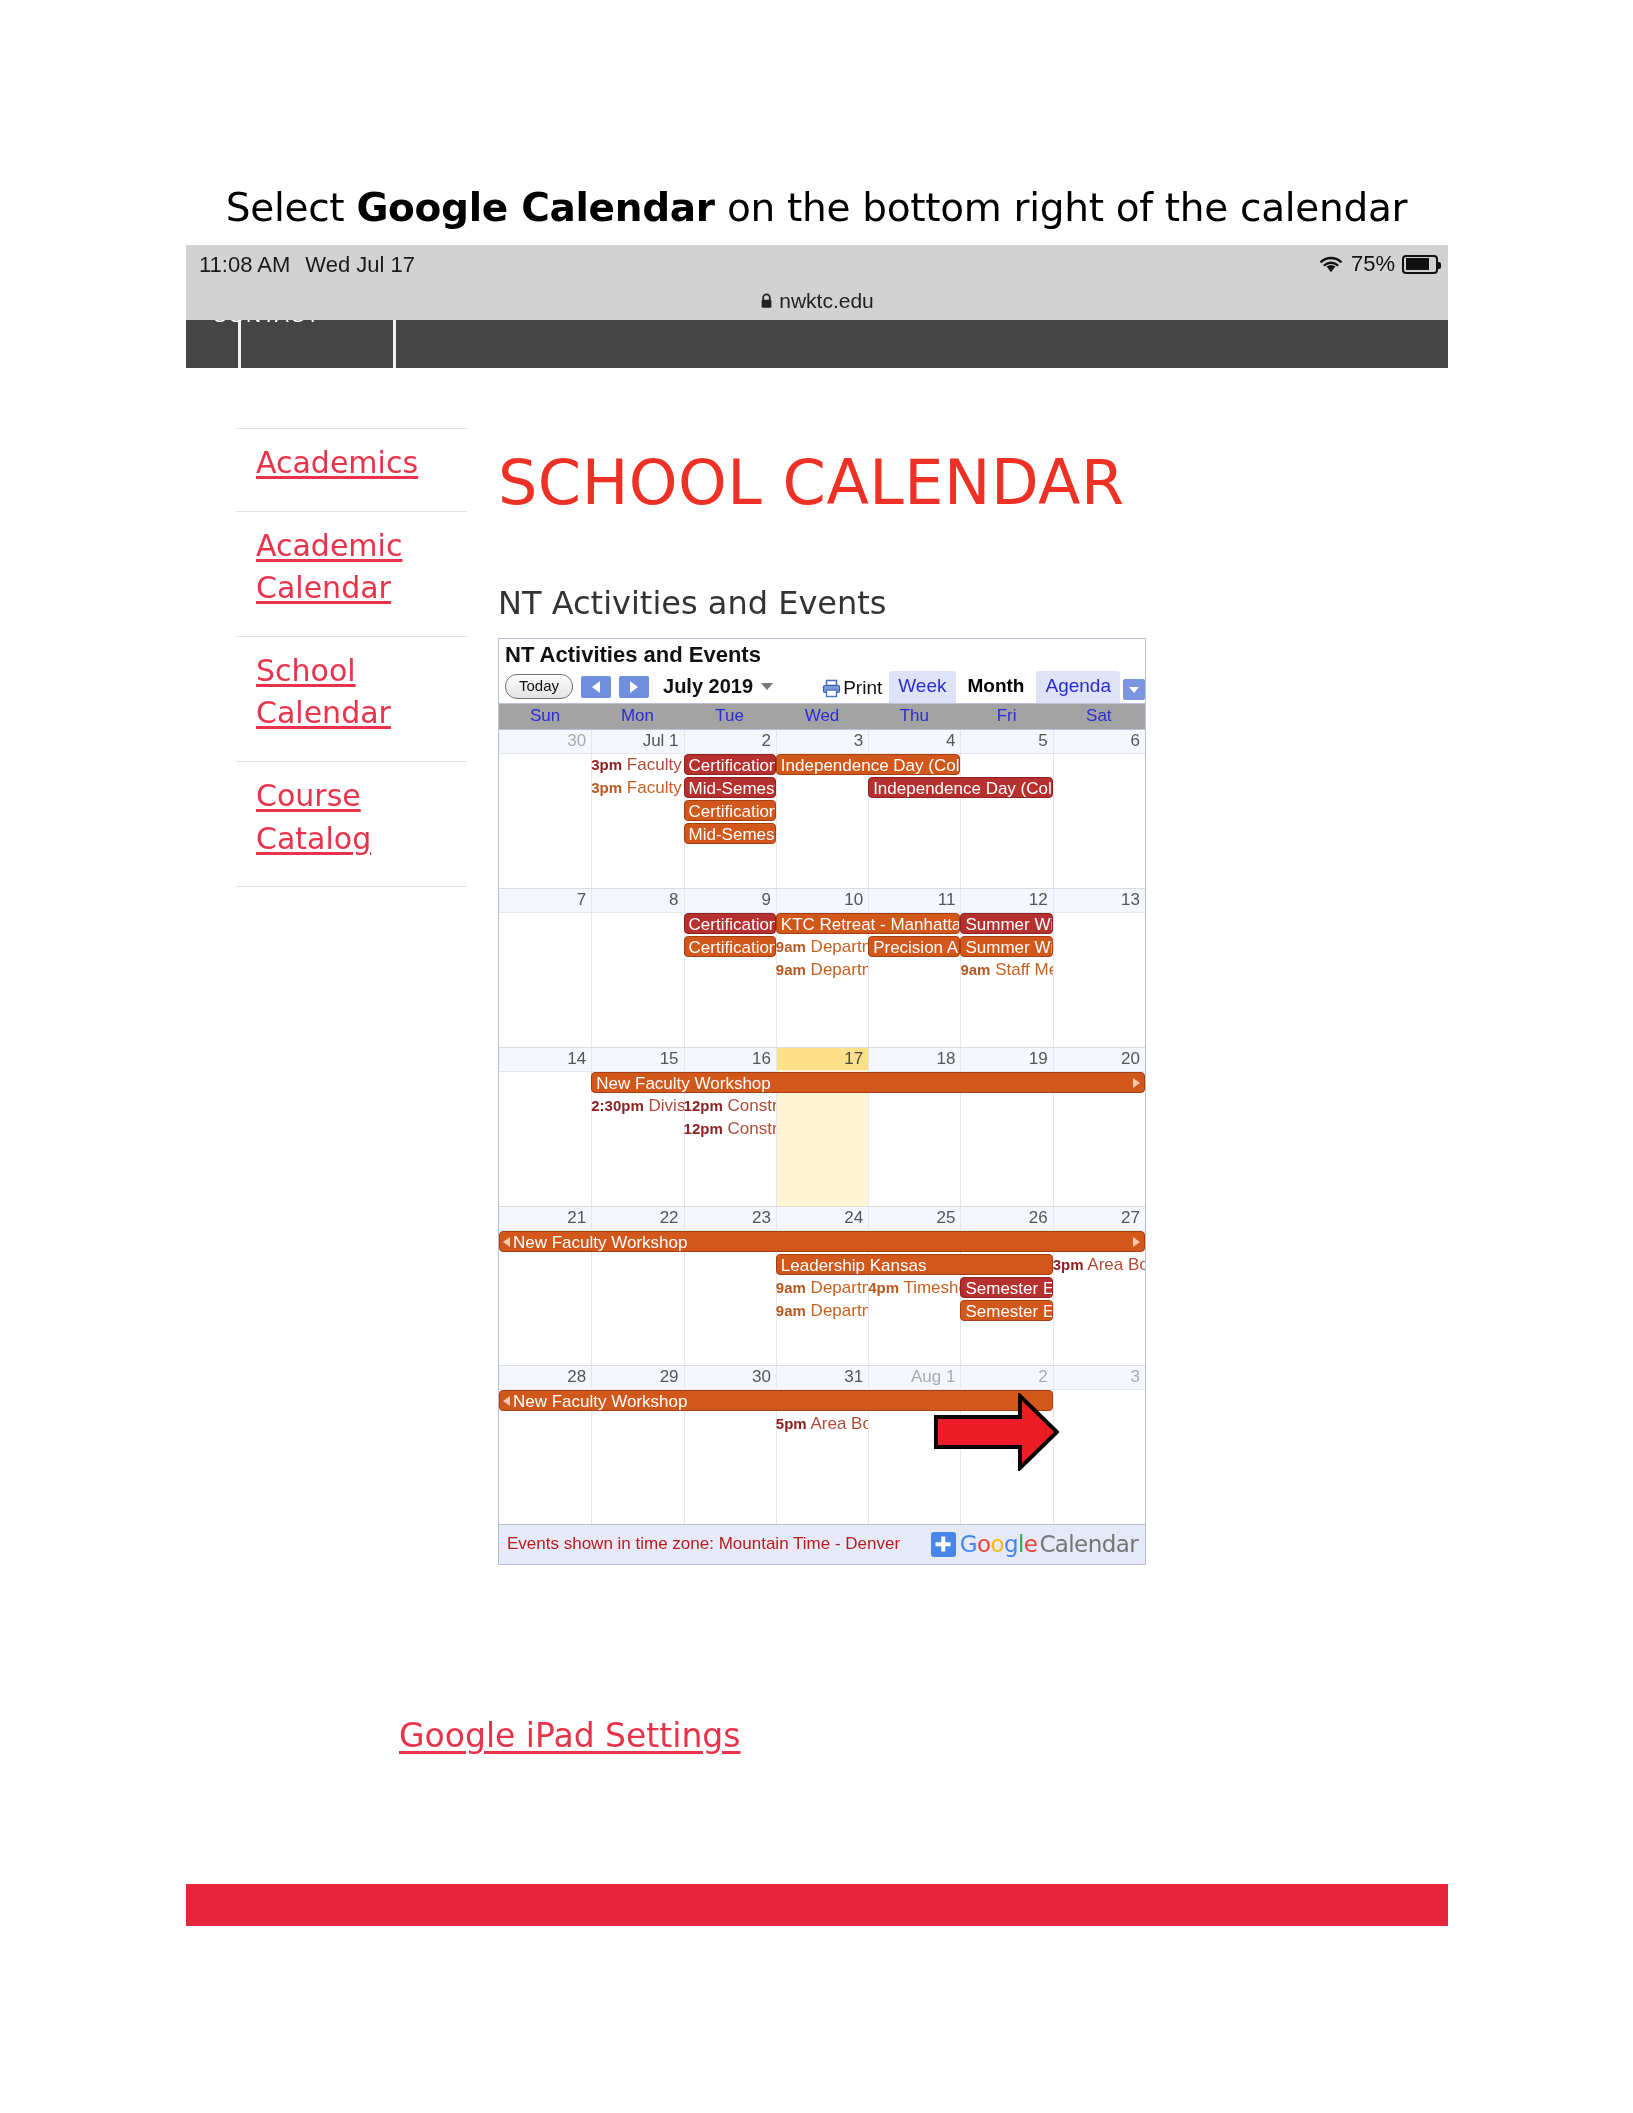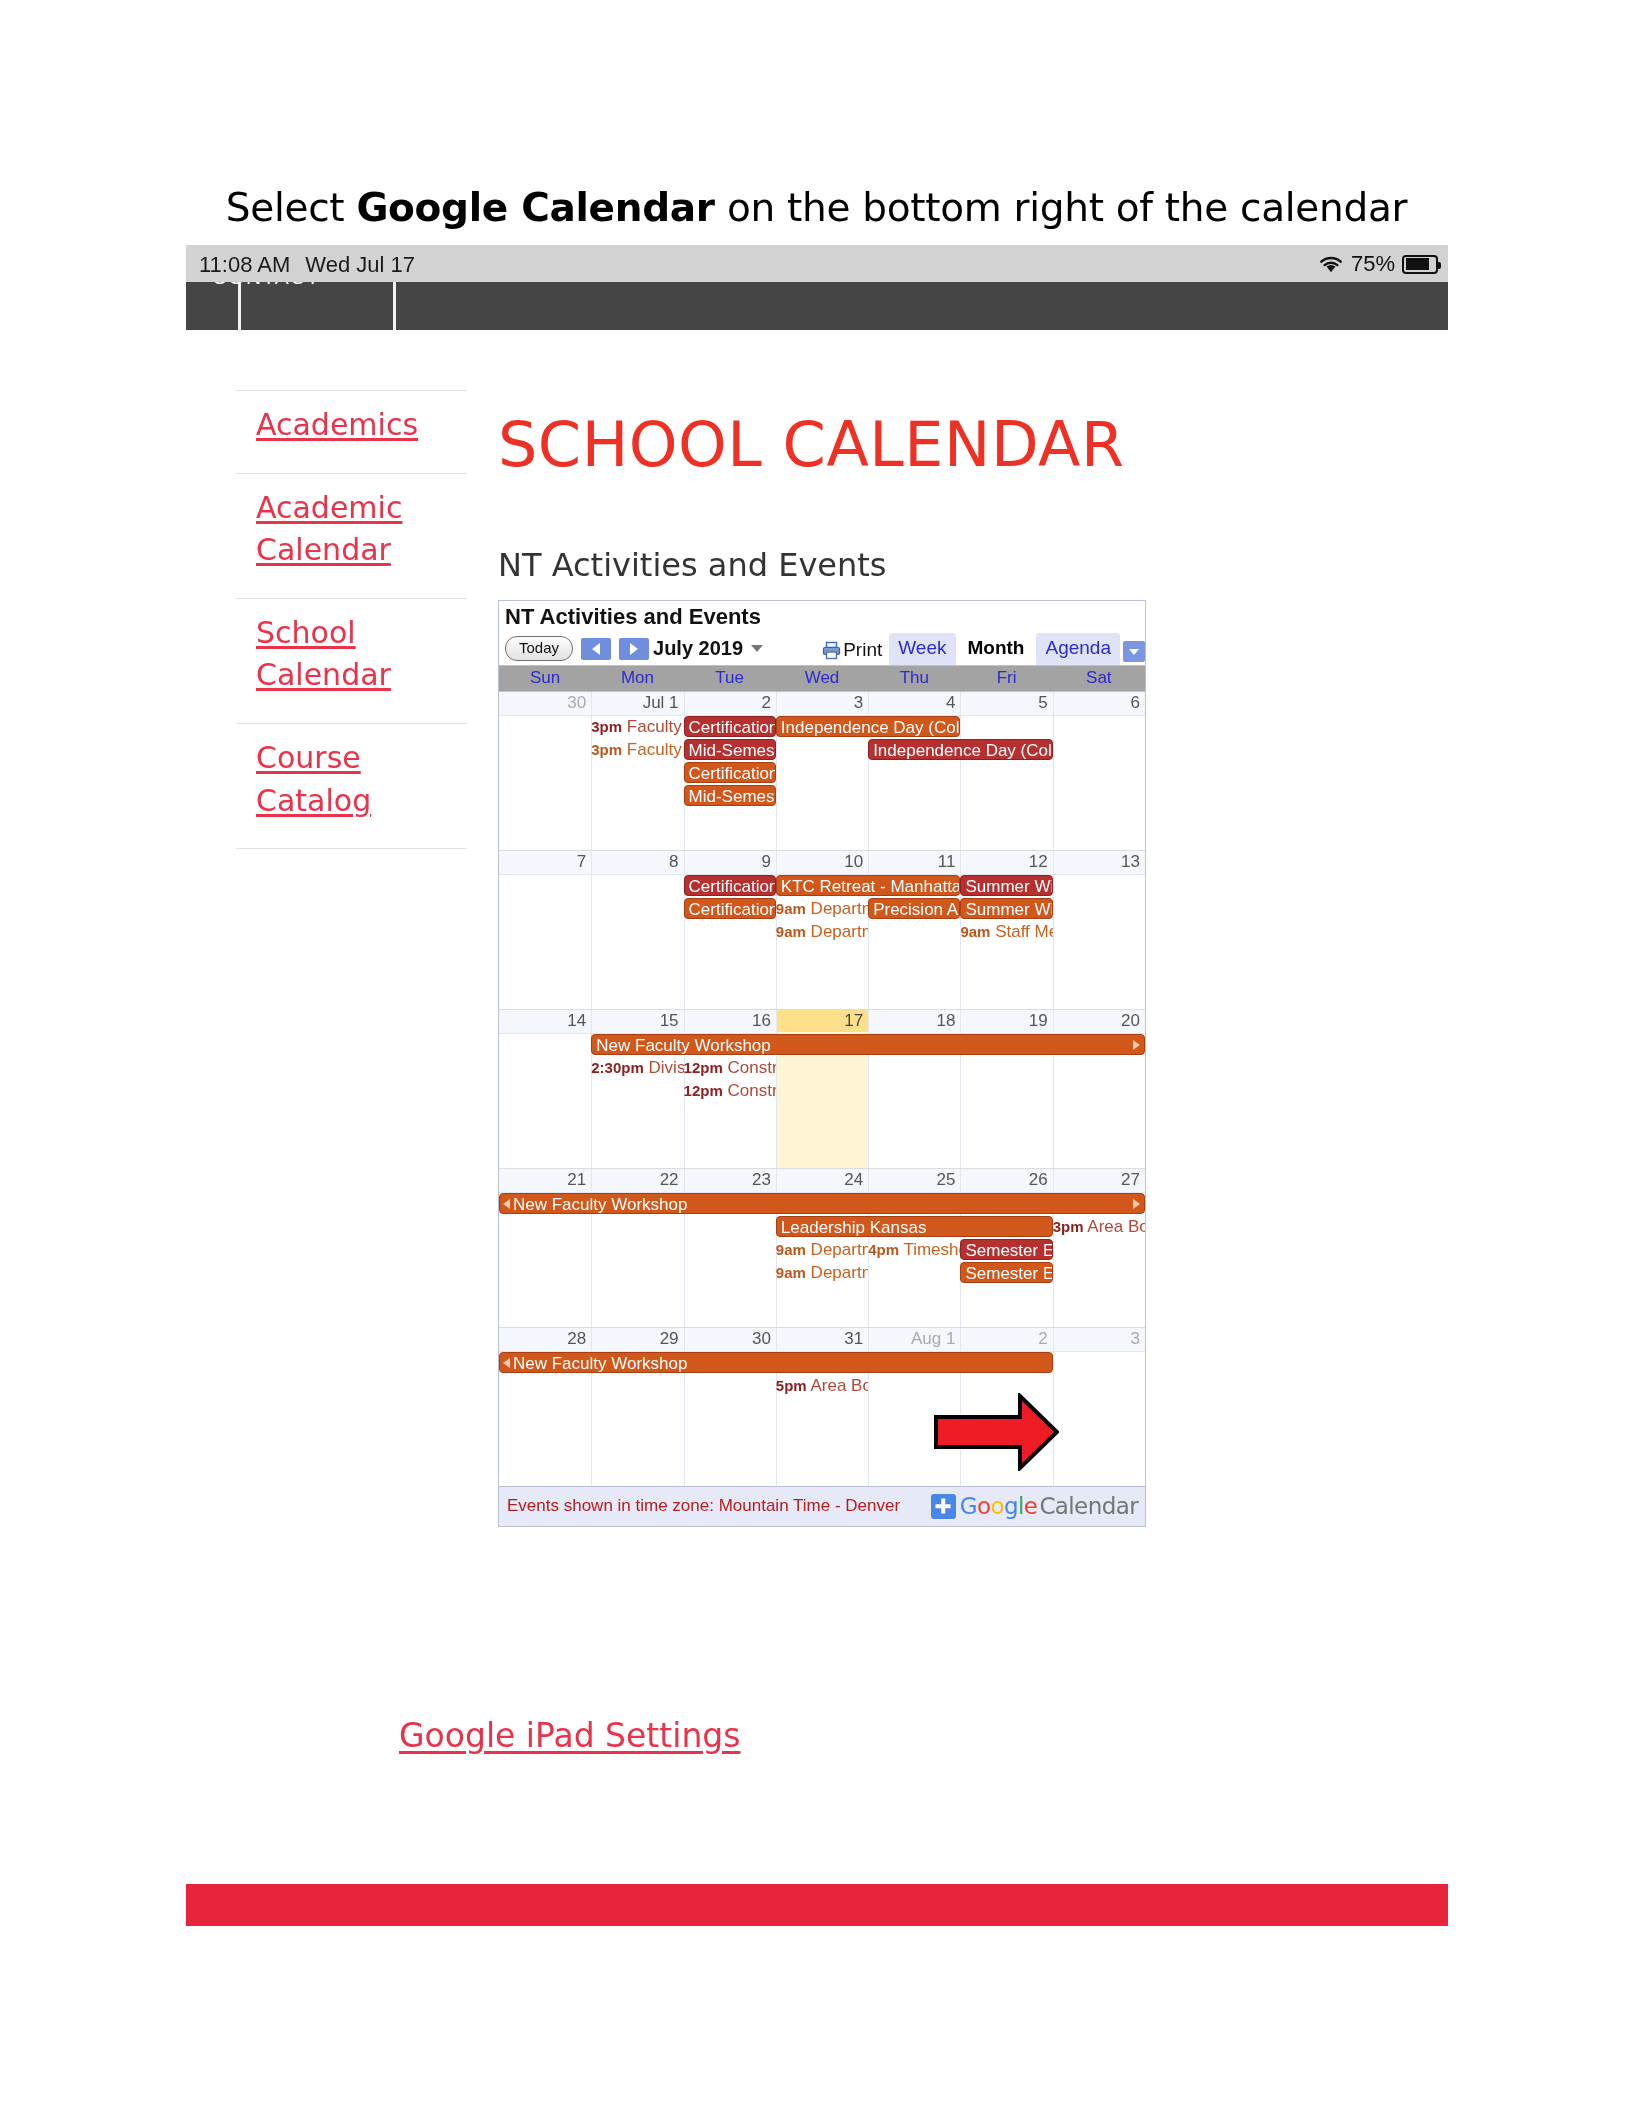--- a/index.html
+++ b/index.html
@@ -234,21 +234,21 @@
     border-color: transparent #fff transparent transparent;
   }
   .navbtn.next::after {
     border-width: 6px 0 6px 8px;
     border-color: transparent transparent transparent #fff;
   }
   .gcal-month {
     font-size: 20px;
     font-weight: bold;
     color: #111;
-    margin-left: 4px;
+    margin-left: 14px;
     white-space: nowrap;
   }
   .caret-down {
     margin-left: 8px;
     width: 0; height: 0;
     border-left: 6px solid transparent;
     border-right: 6px solid transparent;
     border-top: 7px solid #777;
     cursor: pointer;
   }
@@ -504,20 +504,27 @@
         <path d="M3.4 7.6 a14.5 14.5 0 0 1 19.2 0" stroke="#111" stroke-width="2.6" fill="none" stroke-linecap="round"></path>
         <path d="M6.6 11.1 a10 10 0 0 1 12.8 0" stroke="#111" stroke-width="2.4" fill="none" stroke-linecap="round"></path>
       </svg>
       <span>75%</span>
       <span class="battery">
           <i></i>
         </span>
     </div>
   </div>
 
+  <div class="urlbar">
+    <svg class="lock-ico" width="13" height="16" viewBox="0 0 13 16">
+      <path d="M3.2 7 V4.6 a3.3 3.3 0 0 1 6.6 0 V7" stroke="#222" stroke-width="1.7" fill="none"></path>
+      <rect x="1.6" y="6.8" width="9.8" height="8" rx="1.4" fill="#222"></rect>
+    </svg>
+    <span>nwktc.edu</span>
+  </div>
 
   <div class="navstrip">
     <div class="nav-sep" style="left:52px;"></div>
     <div class="nav-sep" style="left:207px;"></div>
     <div class="nav-contact">CONTACT</div>
   </div>
 
   <div class="site-body">
 
     <div class="sidebar">

